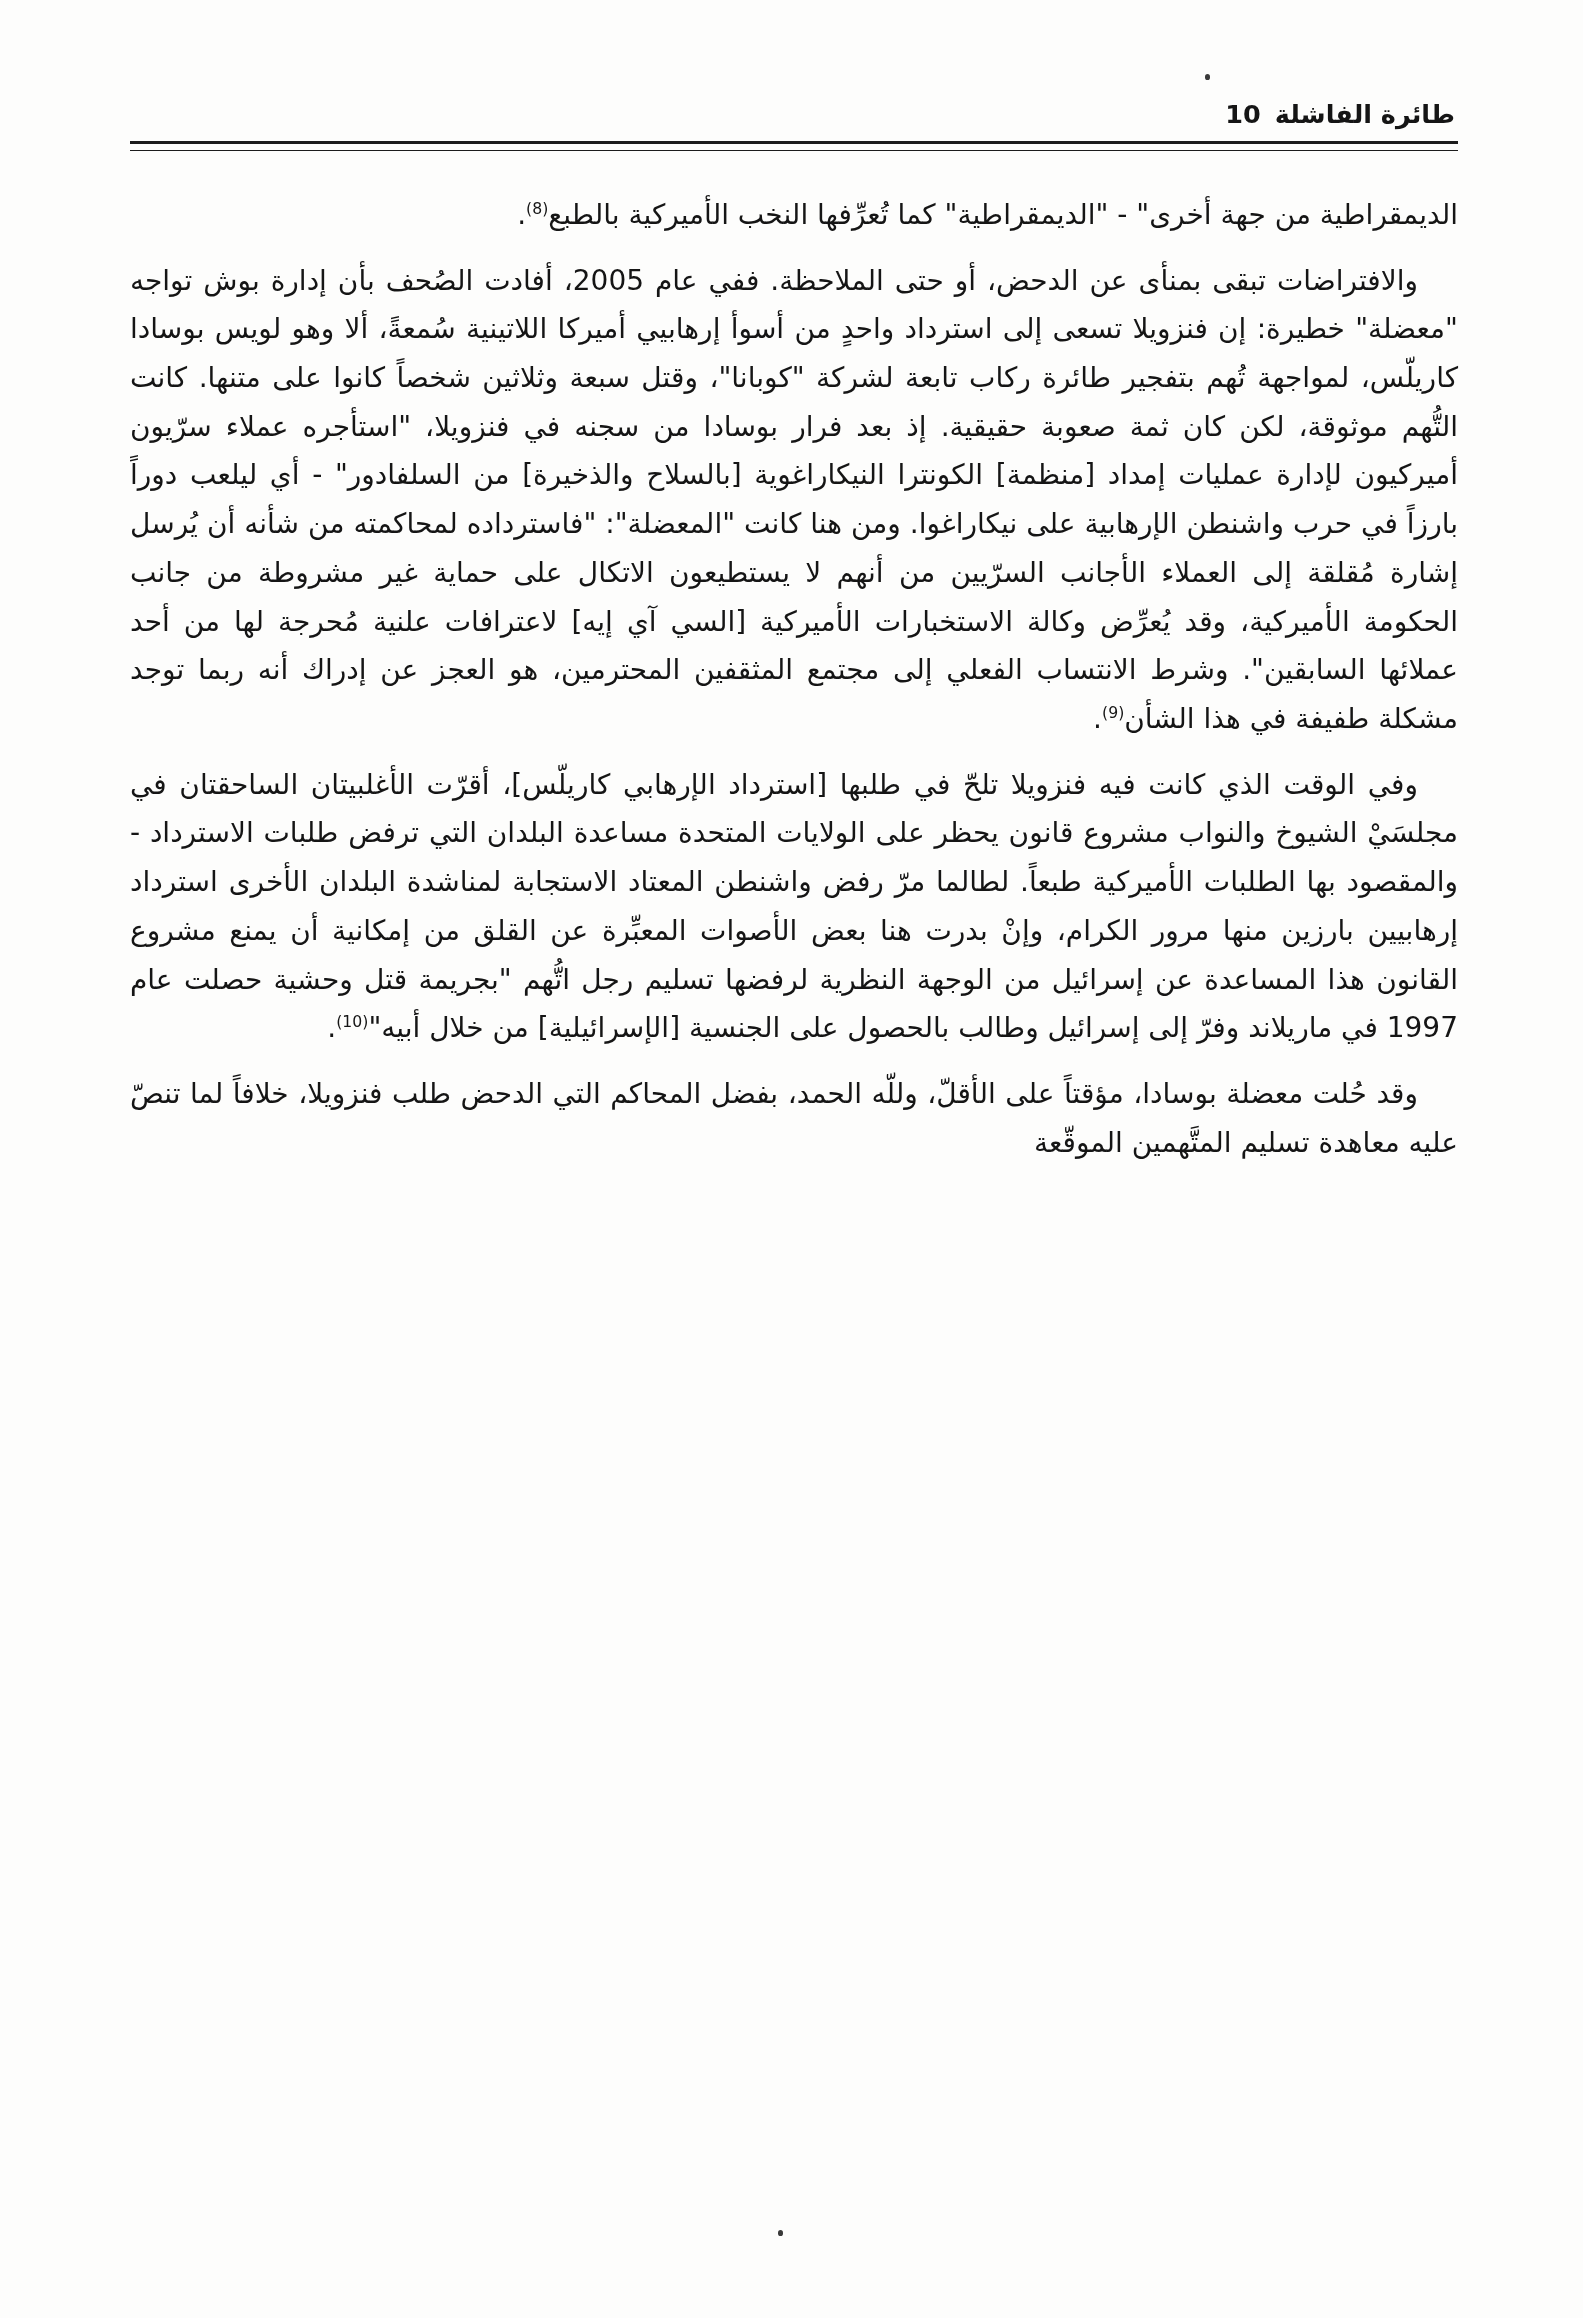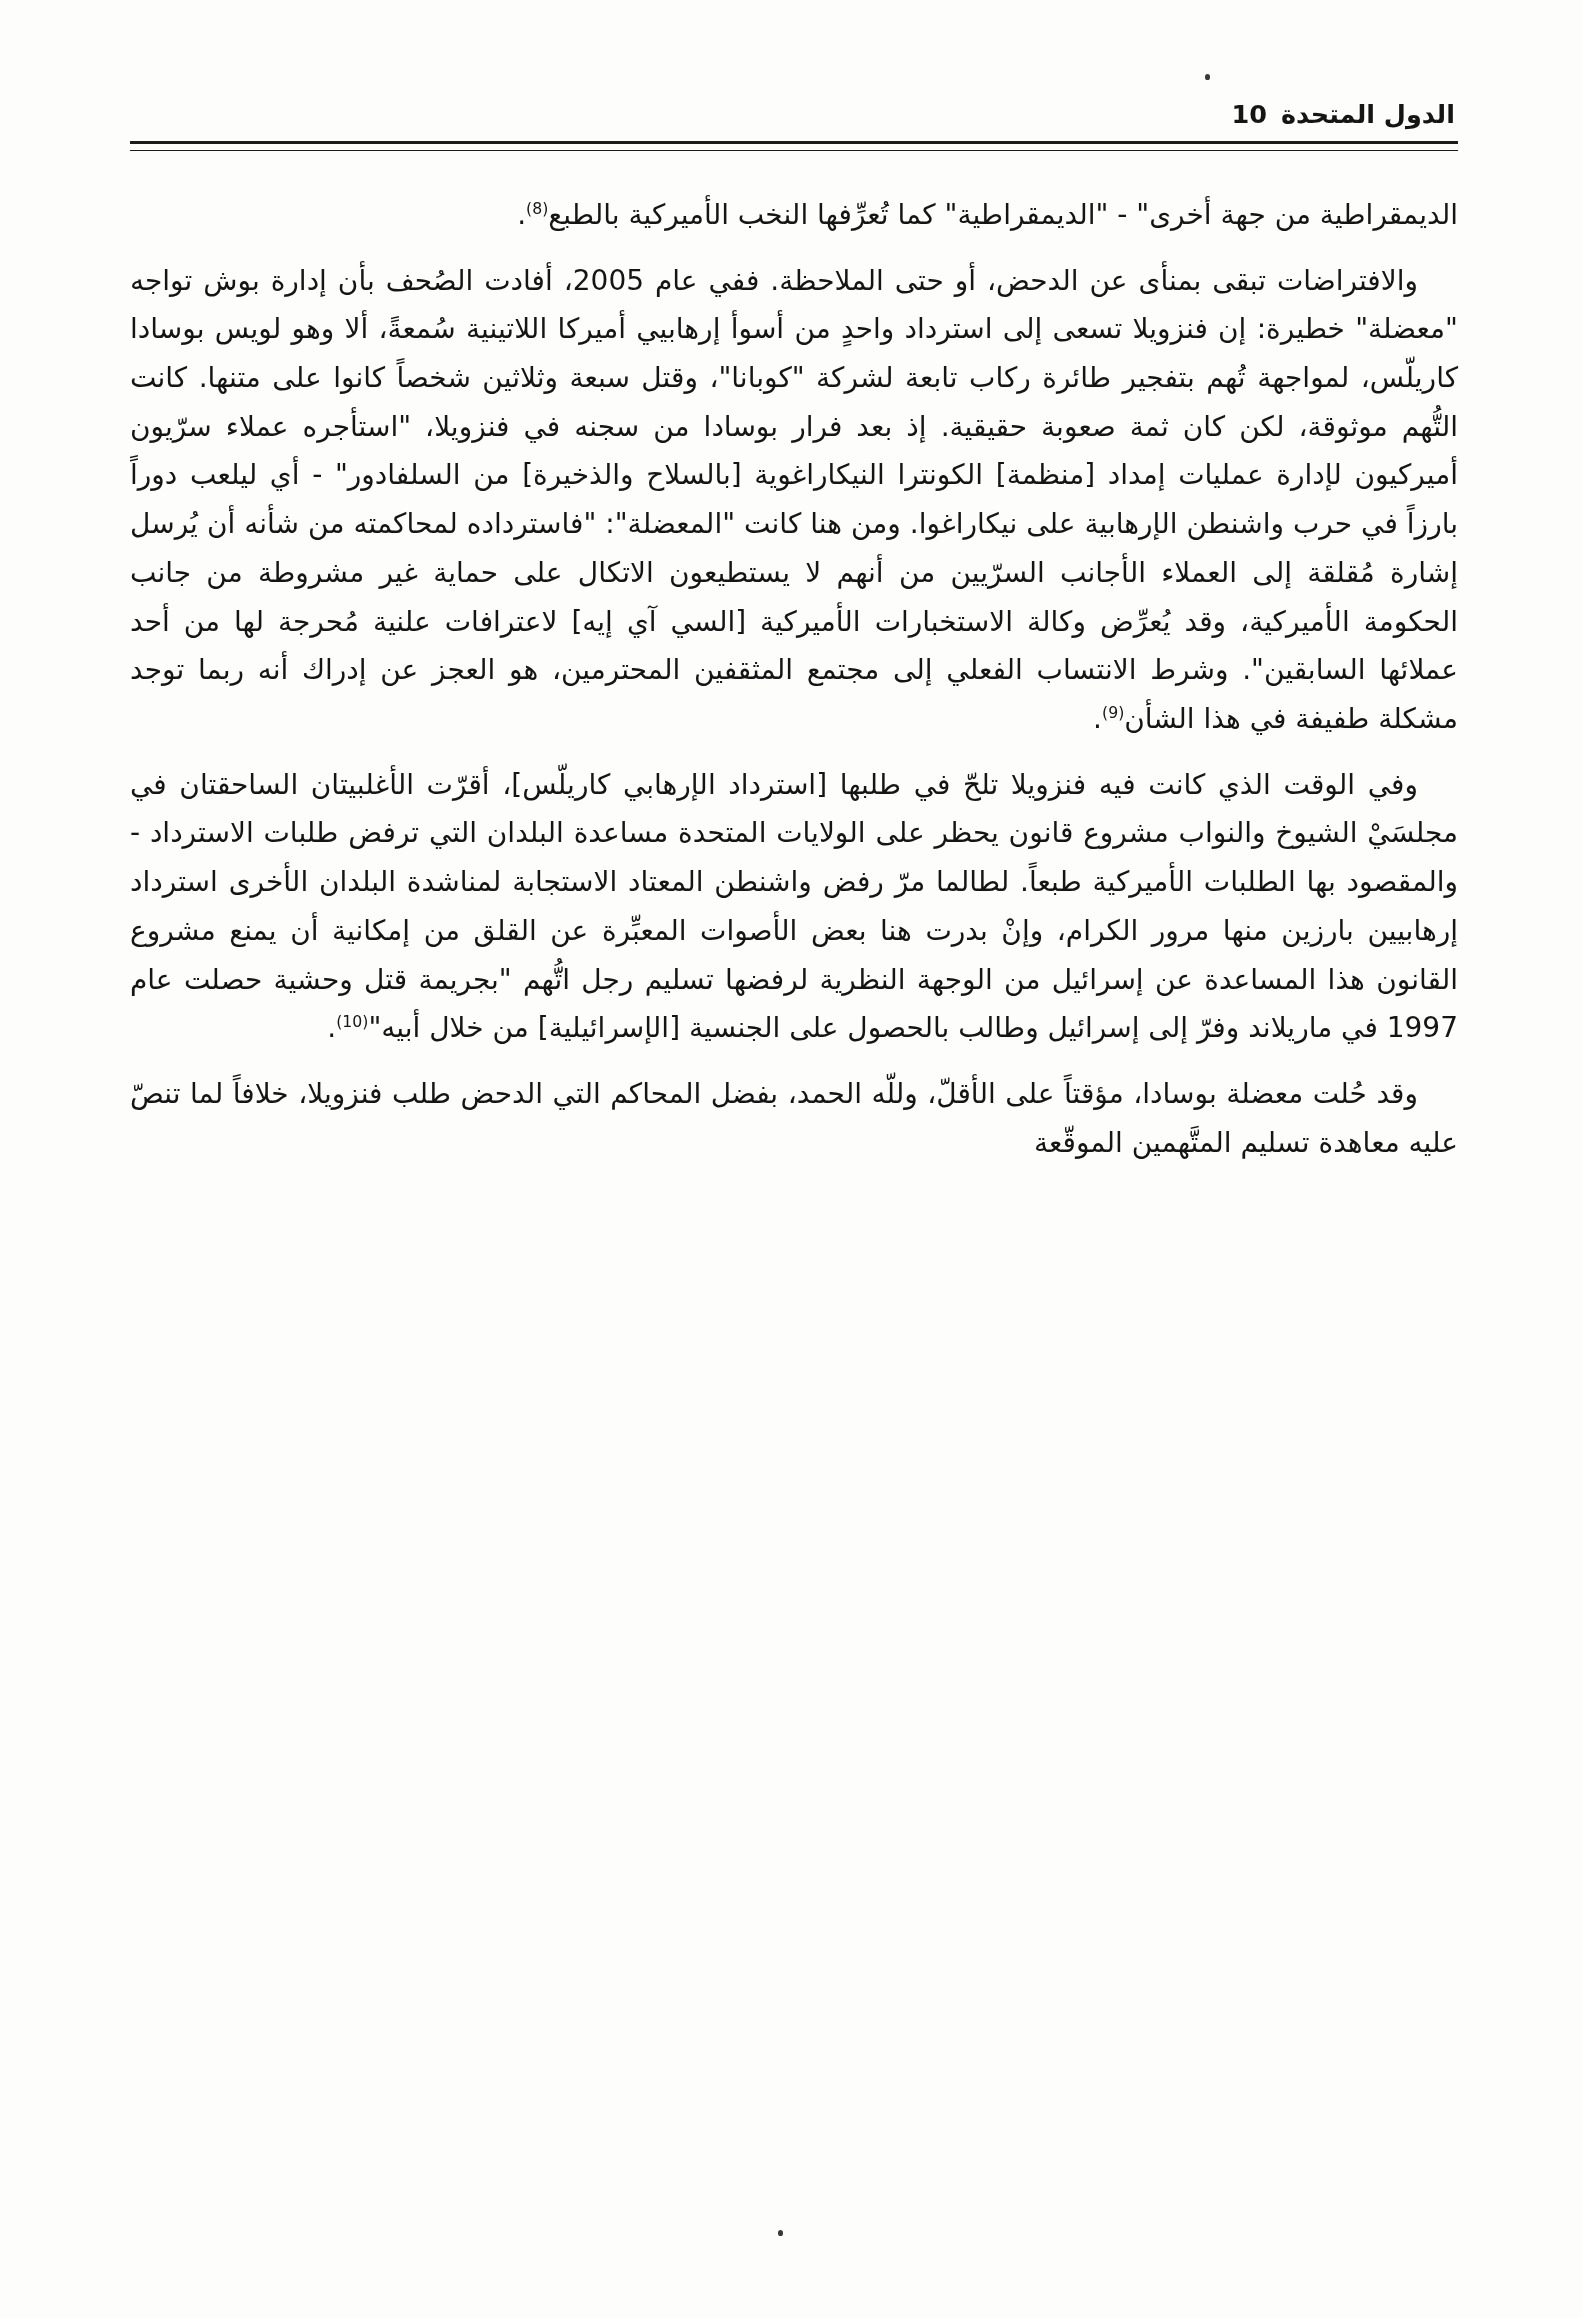--- a/index.html
+++ b/index.html
@@ -74,21 +74,21 @@
 <body>
 
 <div class="page">
 
   <span class="speck speck-top"></span>
 
   <div class="content">
 
     <header>
       <div class="running-head">
-        <span>الدول المتحدة</span>
+        <span>طائرة الفاشلة</span>
         <span>10</span>
       </div>
       <div class="rule-thick"></div>
       <div class="rule-thin"></div>
     </header>
 
     <main class="body-text">
 
       <p class="para"><span>الديمقراطية من جهة أخرى" - "الديمقراطية" كما تُعرِّفها النخب الأميركية بالطبع</span><sup class="fn">(8)</sup><span>.</span></p>
 

